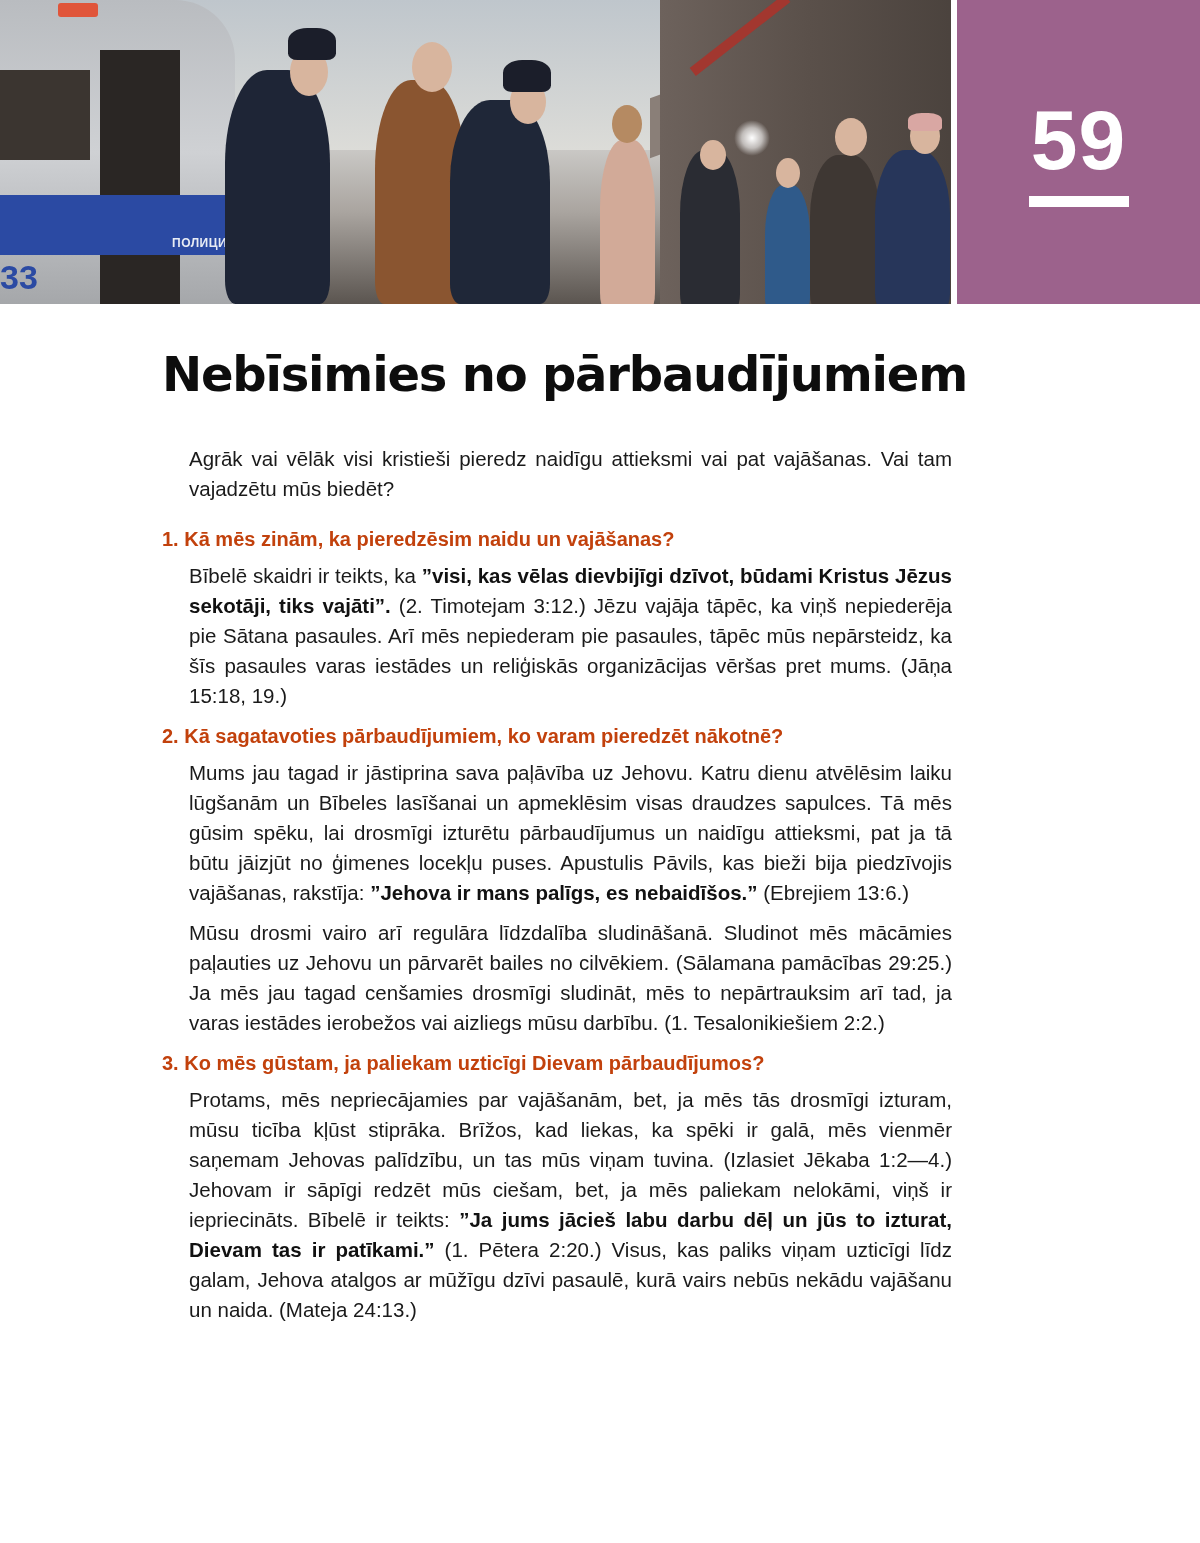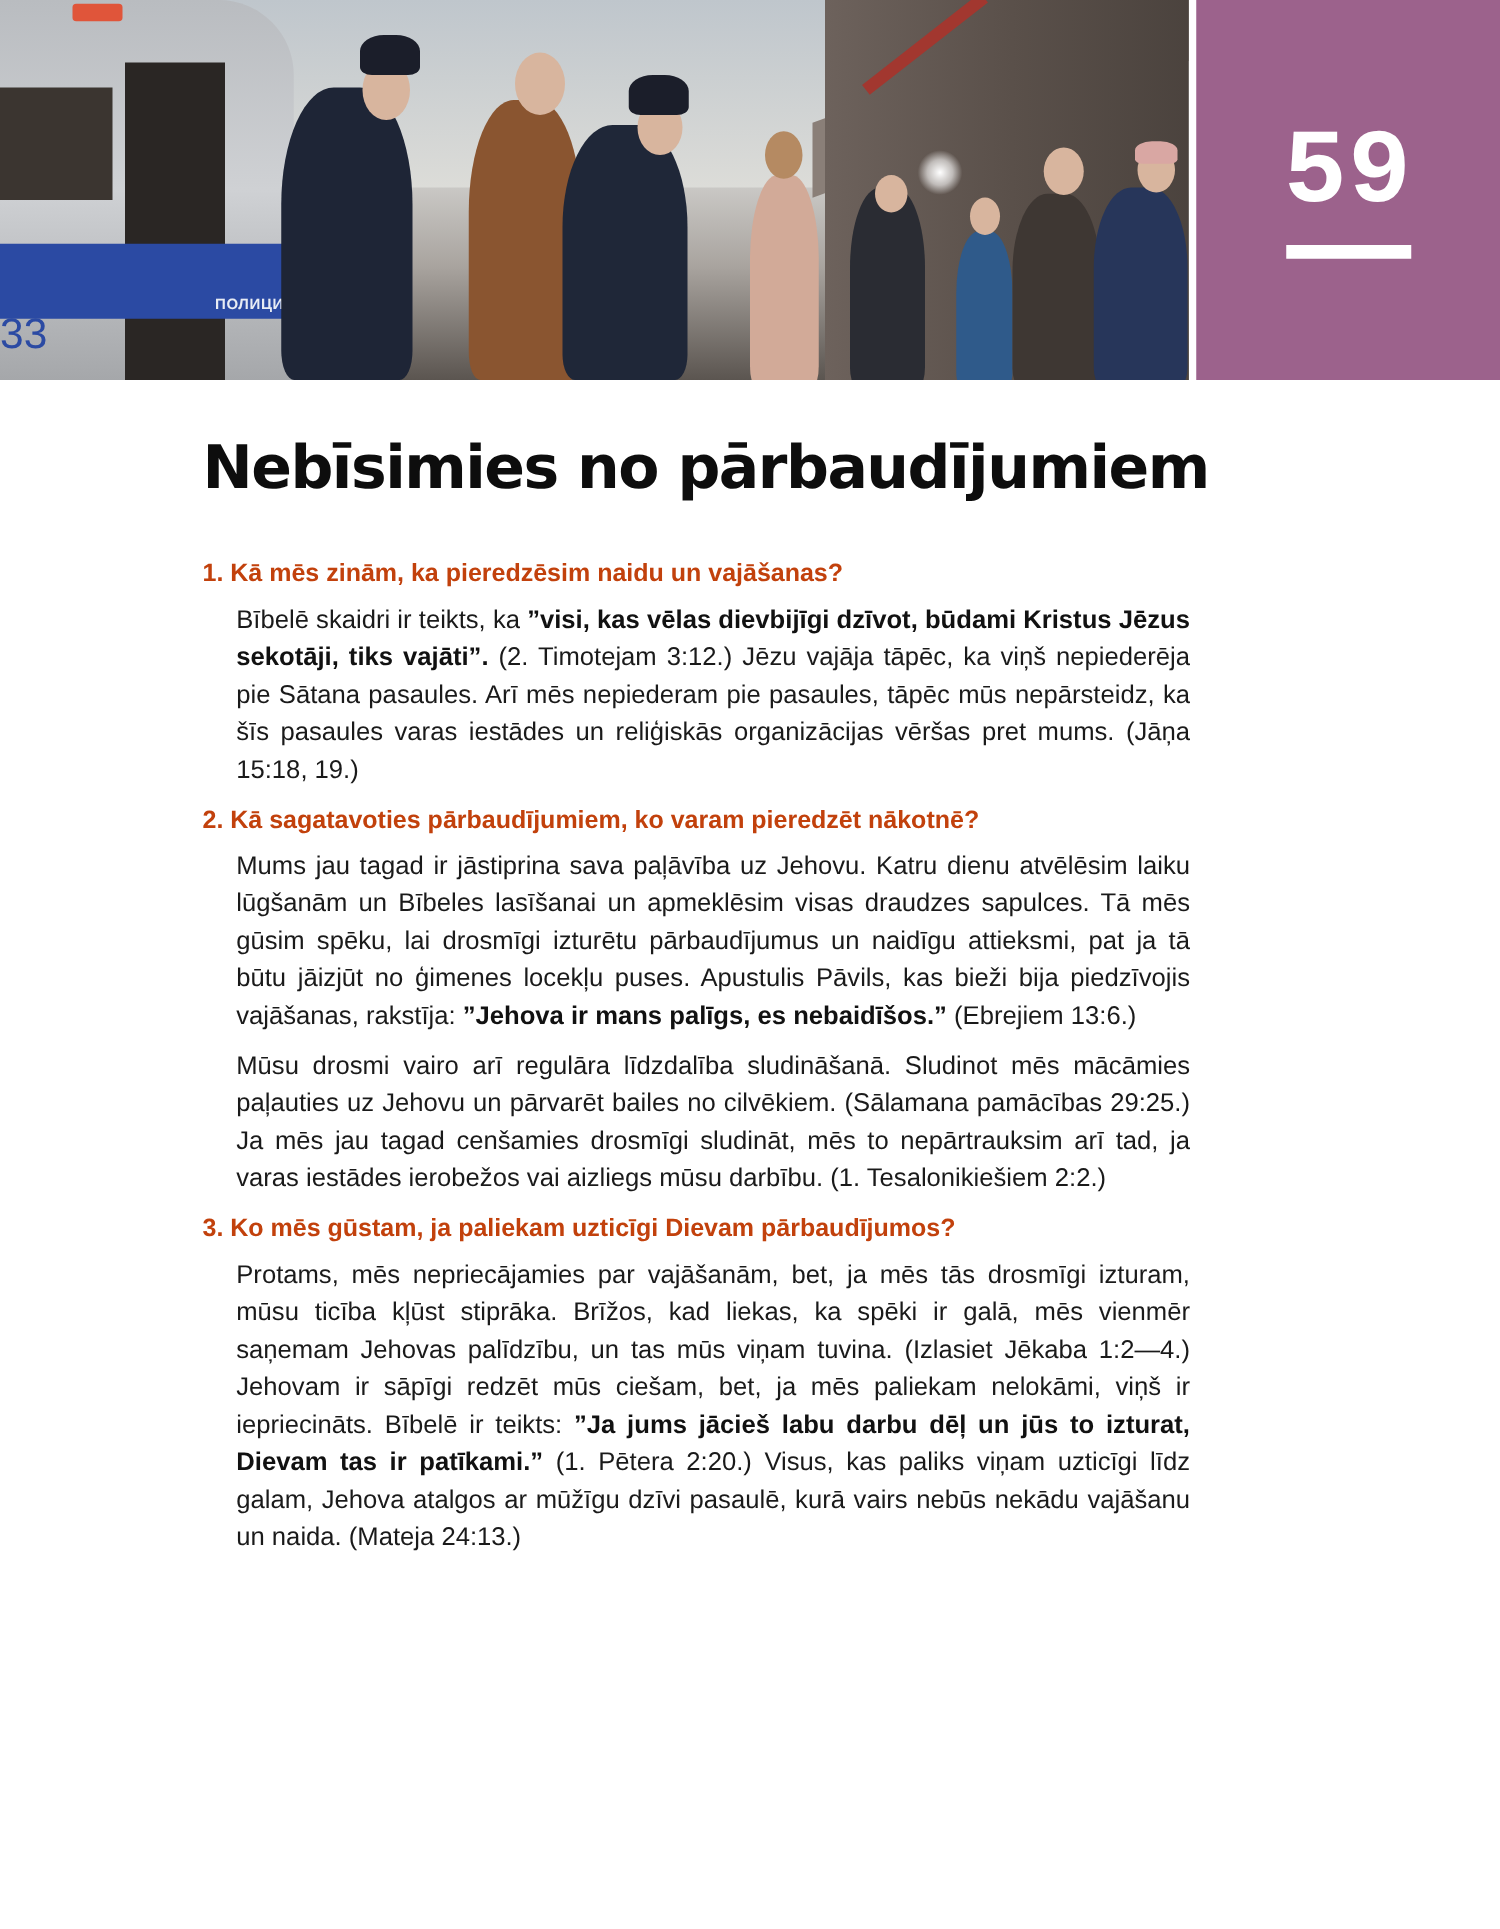--- a/index.html
+++ b/index.html
@@ -19,34 +19,34 @@
       background: #8a7f78; transform: skewY(-20deg); }
     .photo .sign { position: absolute; left: 680px; top: 30px; width: 120px; height: 10px;
       background: #a2372f; transform: rotate(-38deg); }
     .photo .van { position: absolute; left: 0; top: 0; width: 235px; height: 304px;
       background: linear-gradient(180deg, #b9bcc0 0%, #cfd1d4 50%, #a5a7aa 100%);
       border-top-right-radius: 60px; }
     .photo .van-window { position: absolute; left: 0; top: 70px; width: 90px; height: 90px; background: #3b3530; }
     .photo .van-door { position: absolute; left: 100px; top: 50px; width: 80px; height: 254px; background: #2a2624; }
     .photo .van-stripe { position: absolute; left: 0; top: 195px; width: 235px; height: 60px; background: #2b4aa3; }
     .photo .van-label { position: absolute; left: 172px; top: 236px; color: #e8ecf4; font-size: 12px; font-weight: bold; letter-spacing: 0.5px; }
-    .photo .van-num { position: absolute; left: 0; top: 248px; color: #2b4aa3; font-size: 34px; font-weight: normal; }
+    .photo .van-num { position: absolute; left: 0; top: 258px; color: #2b4aa3; font-size: 34px; font-weight: bold; }
     .photo .van-light { position: absolute; left: 58px; top: 3px; width: 40px; height: 14px; background: #e0553a; border-radius: 3px; }
     .photo .person { position: absolute; border-radius: 40% 40% 10% 10%; }
     .photo .head { position: absolute; border-radius: 50%; background: #d8b59e; }
     .photo .hat { position: absolute; border-radius: 40% 40% 20% 20%; background: #1b1e2a; }
     .photo .flash { position: absolute; left: 734px; top: 120px; width: 36px; height: 36px; border-radius: 50%;
       background: radial-gradient(circle, #ffffff 0%, rgba(255,255,255,0.6) 40%, rgba(255,255,255,0) 70%); }
 
     
     .badge {
       position: absolute; left: 957px; top: 0; width: 243px; height: 304px; background: #9c628c;
       display: flex; flex-direction: column; align-items: center;
     }
-    .badge-number { margin-top: 98px; color: #ffffff; font-size: 84px; font-weight: bold; line-height: 1; letter-spacing: 1px; font-family: Liberation Mono, monospace; }
+    .badge-number { margin-top: 98px; color: #ffffff; font-size: 84px; font-weight: bold; line-height: 1; letter-spacing: 1px; font-family: Liberation Sans, sans-serif; }
     .badge-rule { margin-top: 14px; width: 100px; height: 11px; background: #ffffff; }
 
     
     .title {
       position: absolute; left: 162px; top: 346px; font-size: 48px; font-weight: bold; color: #0d0d0d;
       font-family: "DejaVu Sans", sans-serif; letter-spacing: -1.2px;
     }
     .content { position: absolute; left: 162px; top: 444px; width: 790px; }
     .intro, .para {
       margin-left: 27px; font-size: 20.5px; line-height: 30px; text-align: justify; color: #1a1a1a;
@@ -103,20 +103,21 @@
 </div>
 
 <div class="badge">
   <div class="badge-number">59</div>
   <div class="badge-rule"></div>
 </div>
 
 <h1 class="title">Nebīsimies no pārbaudījumiem</h1>
 
 <div class="content">
+  <p class="intro">Agrāk vai vēlāk visi kristieši pieredz naidīgu attieksmi vai pat vajāšanas. Vai tam vajadzētu mūs biedēt?</p>
   <div id="sections">
       <div class="section">
         <h2 class="q">1. Kā mēs zinām, ka pieredzēsim naidu un vajāšanas?</h2>
         <p class="para"><span>Bībelē skaidri ir teikts, ka </span><b>”visi, kas vēlas dievbijīgi dzīvot, būdami Kristus Jēzus sekotāji, tiks vajāti”.</b><span> (2. Timotejam 3:12.) Jēzu vajāja tāpēc, ka viņš nepiederēja pie Sātana pasaules. Arī mēs nepiederam pie pasaules, tāpēc mūs nepārsteidz, ka šīs pasaules varas iestādes un reliģiskās organizācijas vēršas pret mums. (Jāņa 15:18, 19.)</span></p>
       </div>
       <div class="section">
         <h2 class="q">2. Kā sagatavoties pārbaudījumiem, ko varam pieredzēt nākotnē?</h2>
         <p class="para"><span>Mums jau tagad ir jāstiprina sava paļāvība uz Jehovu. Katru dienu atvēlēsim laiku lūgšanām un Bībeles lasīšanai un apmeklēsim visas draudzes sapulces. Tā mēs gūsim spēku, lai drosmīgi izturētu pārbaudījumus un naidīgu attieksmi, pat ja tā būtu jāizjūt no ģimenes locekļu puses. Apustulis Pāvils, kas bieži bija piedzīvojis vajāšanas, rakstīja: </span><b>”Jehova ir mans palīgs, es nebaidīšos.”</b><span> (Ebrejiem 13:6.)</span></p>
         <p class="para"><span>Mūsu drosmi vairo arī regulāra līdzdalība sludināšanā. Sludinot mēs mācāmies paļauties uz Jehovu un pārvarēt bailes no cilvēkiem. (Sālamana pamācības 29:25.) Ja mēs jau tagad cenšamies drosmīgi sludināt, mēs to nepārtrauksim arī tad, ja varas iestādes ierobežos vai aizliegs mūsu darbību. (1. Tesalonikiešiem 2:2.)</span></p>
       </div>

